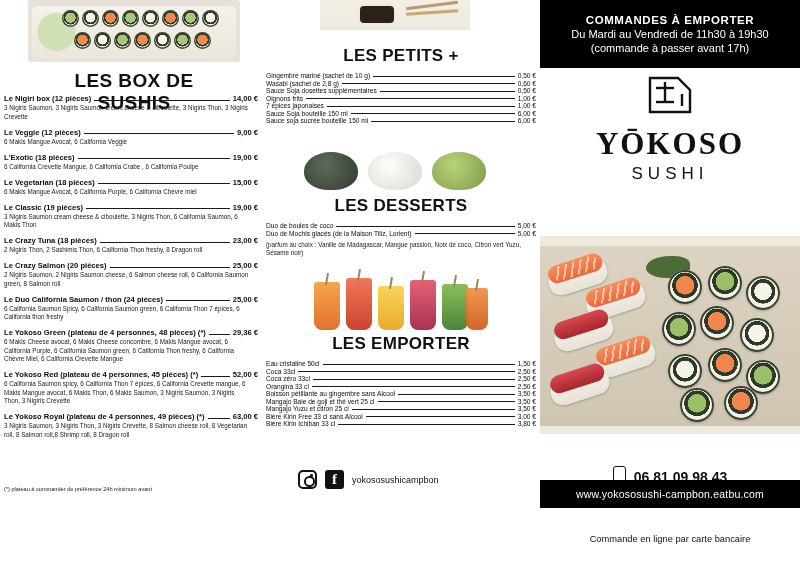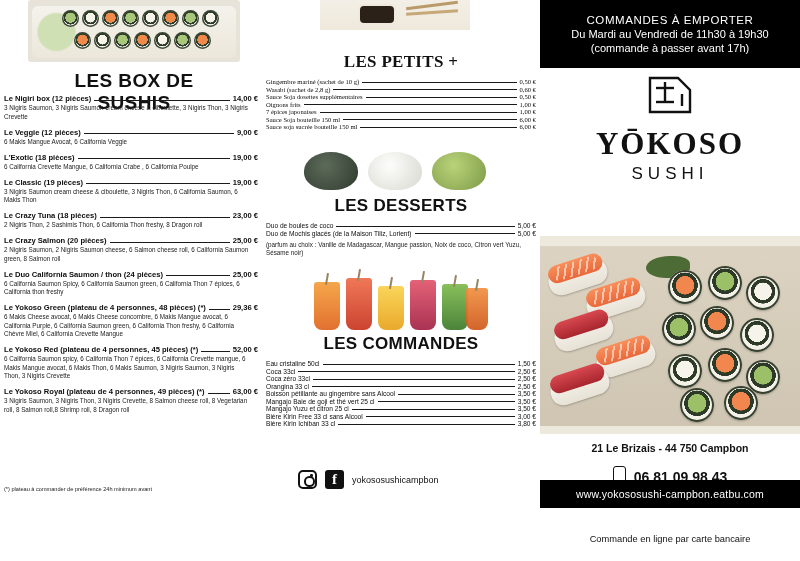--- a/index.html
+++ b/index.html
@@ -144,21 +144,21 @@
   }
   .social-handle { font-size:9px; color:#111; }
 
   
   .rheader {
     position:absolute; left:0; top:0; width:260px; height:68px;
     background:#000; color:#fff;
     display:flex; flex-direction:column; align-items:center; justify-content:center;
     gap:2px; text-align:center;
   }
-  .rheader .l1 { font-size:11.5px; font-weight:normal; letter-spacing:.6px; }
+  .rheader .l1 { font-size:11.5px; font-weight:bold; letter-spacing:.6px; }
   .rheader .l2 { font-size:11px; }
   .rheader .l3 { font-size:11px; }
 
   .brand { position:absolute; left:0; top:72px; width:260px; text-align:center; }
   .brand-mark {
     width:52px; height:46px; margin:0 auto 8px auto; position:relative;
   }
   .brand-mark svg { display:block; }
   .brand-name {
     font-size:31px; font-weight:bold; letter-spacing:2px; color:#111;
@@ -288,20 +288,28 @@
 
       <div class="item">
         <div class="item-head">
           <span class="item-name">L'Exotic (18 pièces)</span>
           <span class="leader"></span>
           <span class="item-price">19,00 €</span>
         </div>
         <div class="item-desc">6 California Crevette Mangue, 6 California Crabe , 6 California Poulpe</div>
       </div>
 
+      <div class="item">
+        <div class="item-head">
+          <span class="item-name">Le Vegetarian (18 pièces)</span>
+          <span class="leader"></span>
+          <span class="item-price">15,00 €</span>
+        </div>
+        <div class="item-desc">6 Makis Mangue Avocat, 6 California Purple, 6 California Chèvre miel</div>
+      </div>
 
       <div class="item">
         <div class="item-head">
           <span class="item-name">Le Classic (19 pièces)</span>
           <span class="leader"></span>
           <span class="item-price">19,00 €</span>
         </div>
         <div class="item-desc">3 Nigiris Saumon cream cheese &amp; ciboulette, 3 Nigiris Thon, 6 California Saumon, 6 Makis Thon</div>
       </div>
 
@@ -365,21 +373,21 @@
   </div>
 
   <div class="col-mid">
 
     <div class="soy-photo">
       <div class="soy-dish"></div>
       <div class="soy-chop"></div>
       <div class="soy-chop2"></div>
     </div>
 
-    <div class="mid-block" style="top:52px;font-family:Liberation Serif, serif;">
+    <div class="mid-block" style="top:46px;">
       <div class="mid-title">LES PETITS +</div>
       <div class="mini-list" style="margin-top:6px;">
         <div class="item">
             <div class="item-head">
           <span class="item-name">Gingembre mariné (sachet de 10 g)</span>
           <span class="leader"></span>
           <span class="item-price">0,50 €</span>
             </div>
           </div>
         <div class="item">
@@ -469,21 +477,21 @@
         </div>
       <div class="glass g5">
           <i></i>
         </div>
       <div class="glass g6">
           <i></i>
         </div>
     </div>
 
     <div class="mid-block" style="top:334px;">
-      <div class="mid-title">LES COMMANDES</div>
+      <div class="mid-title">LES EMPORTER</div>
       <div class="mini-list" style="margin-top:6px;">
         <div class="item">
             <div class="item-head">
           <span class="item-name">Eau cristaline 50cl</span>
           <span class="leader"></span>
           <span class="item-price">1,50 €</span>
             </div>
           </div>
         <div class="item">
             <div class="item-head">
@@ -598,21 +606,20 @@
       <div class="maki av" style="left:122px; top:76px;"></div>
       <div class="maki sa" style="left:160px; top:70px;"></div>
       <div class="maki" style="left:200px; top:82px;"></div>
       <div class="maki" style="left:128px; top:118px;"></div>
       <div class="maki sa" style="left:168px; top:112px;"></div>
       <div class="maki av" style="left:206px; top:124px;"></div>
       <div class="maki av" style="left:140px; top:152px;"></div>
       <div class="maki sa" style="left:184px; top:150px;"></div>
     </div>
 
-    <div class="raddr">21 Le Brizais - 44 750 Campbon</div>
 
     <div class="rphone">
       <div class="phone-icon"></div>
       <div class="rphone-num">06 81 09 98 43</div>
     </div>
 
     <div class="rweb">
       <span>www.yokososushi-campbon.eatbu.com</span>
     </div>
 

